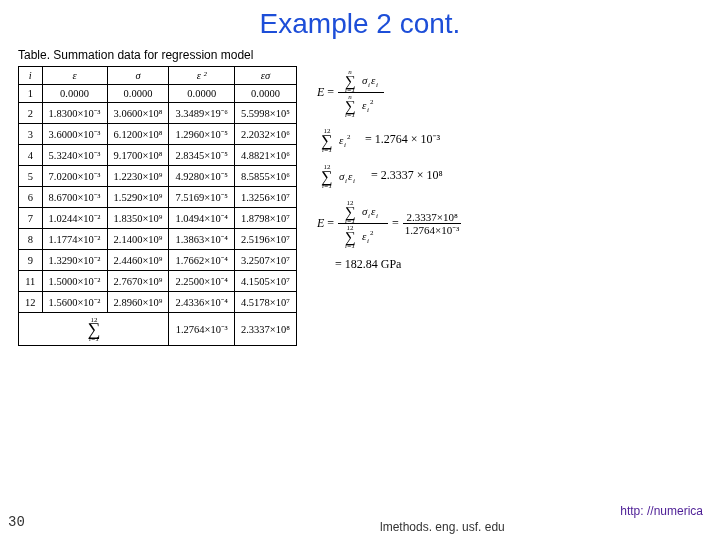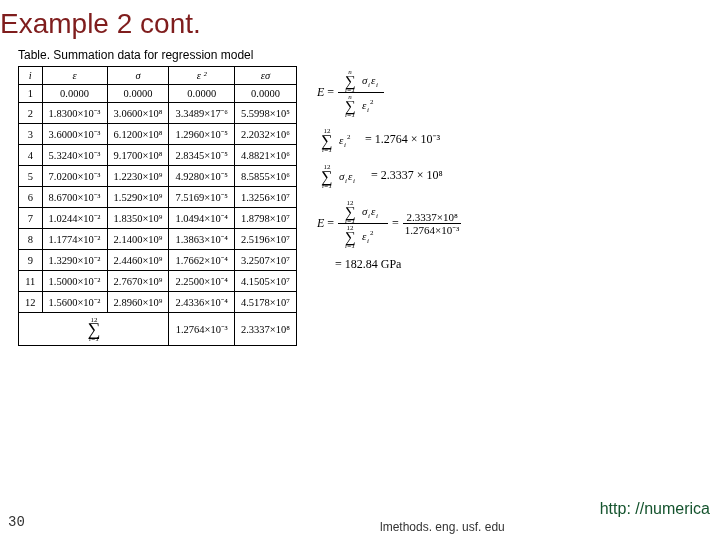--- a/index.html
+++ b/index.html
@@ -6,21 +6,22 @@
     margin: 0;
     padding: 0;
     width: 720px;
     height: 540px;
     font-family: Arial, sans-serif;
     background: #fff;
     position: relative;
     overflow: hidden;
   }
   .title {
-    color: #7f1d1d;
+    text-align: center;
+    color: #1d4ed8;
     font-size: 28px;
     font-weight: normal;
     margin: 8px 0 8px 0;
   }
   .caption {
     font-size: 12px;
     margin: 0 0 4px 18px;
   }
   .caption b { font-weight: normal; text-align: center; }
   .content {
@@ -68,24 +69,24 @@
   .footer-left {
     position: absolute;
     left: 8px;
     bottom: 10px;
     font-size: 14px;
     color: #333;
     font-family: Liberation Mono, monospace;
   }
   .footer-right {
     position: absolute;
-    right: 10px;
+    right: 17px;
     bottom: 22px;
-    font-size: 16px;
-    color: #14532d;
+    font-size: 12px;
+    color: #4c1d95;
   }
   .footer-url {
     position: absolute;
     right: -20px;
     bottom: 6px;
     left: 380px;
     font-size: 12px;
     color: #333;
     text-align:left;
   }
@@ -116,21 +117,21 @@
             <td>1</td>
             <td class="num">0.0000</td>
             <td class="num">0.0000</td>
             <td class="num">0.0000</td>
             <td class="num">0.0000</td>
           </tr>
           <tr>
             <td>2</td>
             <td class="num">1.8300×10⁻³</td>
             <td class="num">3.0600×10⁸</td>
-            <td class="num">3.3489×17⁻⁶</td>
+            <td class="num">3.3489×19⁻⁶</td>
             <td class="num">5.5998×10⁵</td>
           </tr>
           <tr>
             <td>3</td>
             <td class="num">3.6000×10⁻³</td>
             <td class="num">6.1200×10⁸</td>
             <td class="num">1.2960×10⁻⁵</td>
             <td class="num">2.2032×10⁶</td>
           </tr>
           <tr>

